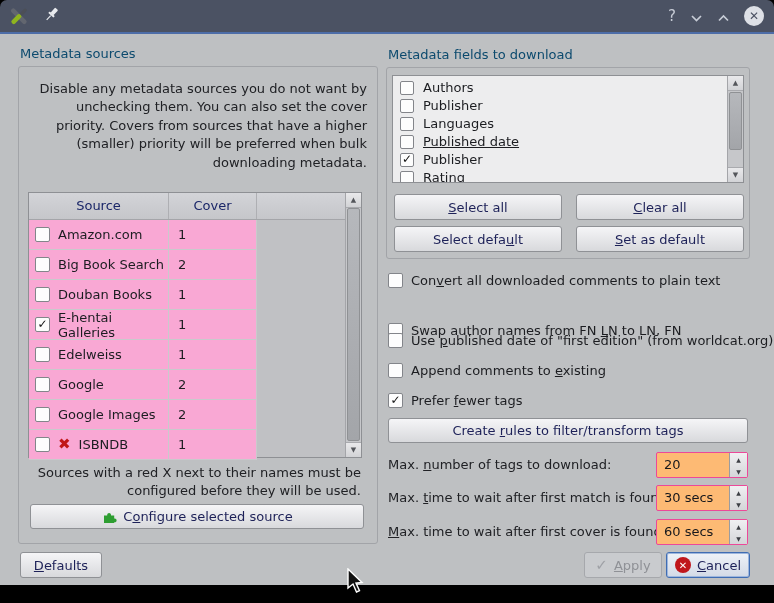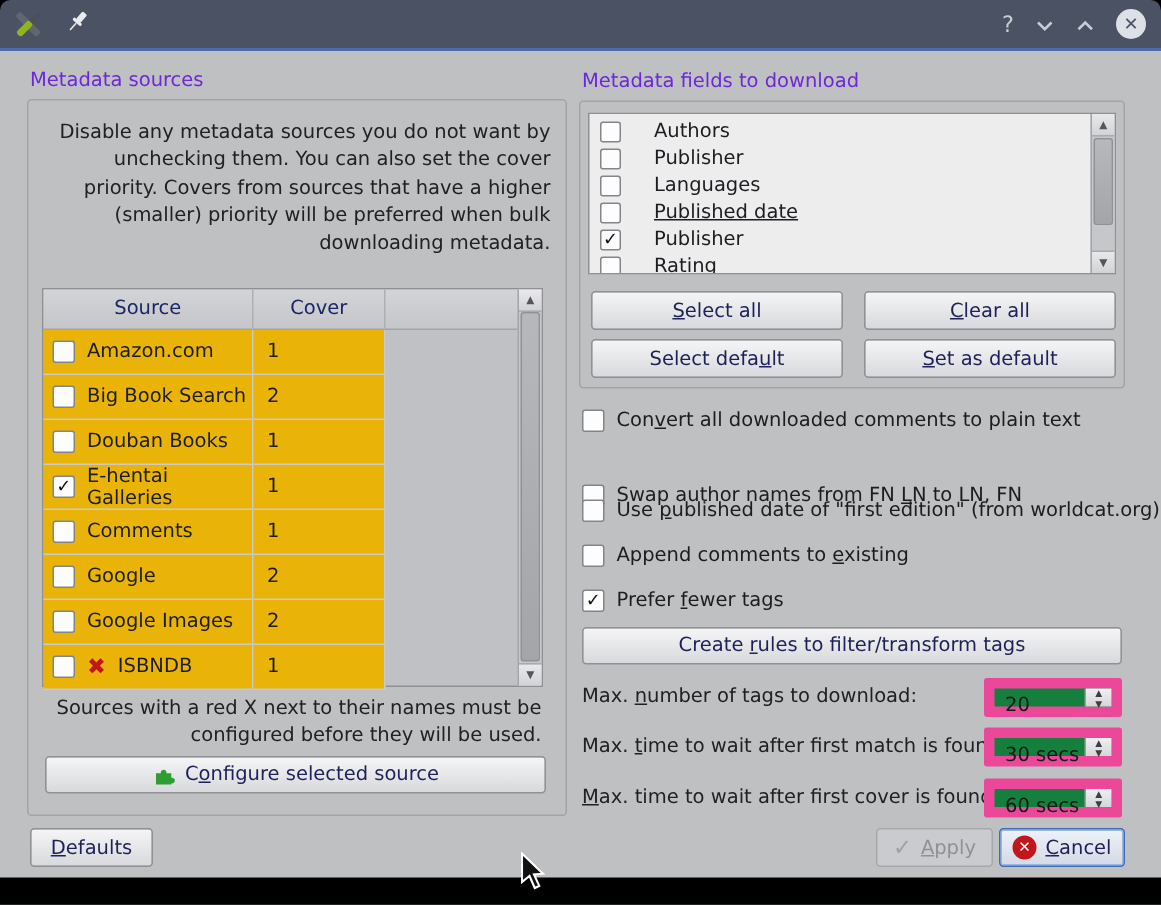--- a/index.html
+++ b/index.html
@@ -13,34 +13,34 @@
   .pin-icon{position:absolute;left:44px;top:7px;width:16px;height:18px;}
   .wtitle{position:absolute;left:0;top:0;width:774px;height:32px;line-height:32px;
     text-align:center;color:#dde1e8;font-size:14px;margin-top:48px;}
   .winbtns{position:absolute;right:10px;top:0;height:32px;display:flex;align-items:center;gap:14px;}
   .helpbtn{color:#c7ccd6;font-size:15px;line-height:1;}
   .chev{width:13px;height:10px;display:inline-block;}
   .closebtn{width:20px;height:20px;border-radius:50%;background:#dde0e6;display:flex;
     align-items:center;justify-content:center;color:#4b5263;font-size:12px;font-weight:bold;}
   
   .dbody{position:absolute;left:0;top:34px;width:774px;height:551px;background:#bec0c2;}
-  .grouplabel{position:absolute;color:#6d28d9;}
+  .grouplabel{position:absolute;color:#0c4a6e;}
   .groupframe{position:absolute;border:1px solid #a2a4a8;border-radius:3px;}
   .desc{position:absolute;line-height:1.42;color:#202125;text-align:right;}
   
   .srctable{position:absolute;left:28px;top:158px;width:334px;height:266px;
     border:1px solid #8e9094;background:#c0c1c4;box-sizing:border-box;}
   .thead{position:absolute;left:0;top:0;width:318px;height:26px;
     background:linear-gradient(#d3d4d8,#c5c6ca);border-bottom:1px solid #a4a5a9;display:flex;}
   .thcell{box-sizing:border-box;height:26px;line-height:25px;text-align:center;
     color:#1a2668;border-right:1px solid #aeafb3;}
   .th-name{width:140px;}.th-prio{width:88px;}
   .trows{position:absolute;left:0;top:27px;width:318px;height:237px;}
   .trow{position:absolute;left:0;width:318px;height:30px;}
-  .tcell{position:absolute;top:0;height:30px;box-sizing:border-box;background:#eab308;
+  .tcell{position:absolute;top:0;height:30px;box-sizing:border-box;background:#f9a8d4;
     border-bottom:1px solid #c9cacc;border-right:1px solid #c9cacc;display:flex;align-items:center;}
   .tc-name{left:0;width:140px;padding-left:6px;gap:8px;}
   .tc-prio{left:140px;width:88px;padding-left:9px;}
   .redx{color:#c01818;font-size:15px;font-weight:bold;line-height:1;}
   
   .cb{width:15px;height:15px;box-sizing:border-box;background:#fdfdfd;border:1px solid #83858a;
     border-radius:2px;display:inline-flex;align-items:center;justify-content:center;flex:none;}
   .cb .mark{visibility:hidden;font-size:12px;line-height:1;color:#111;font-weight:bold;margin-top:-1px;}
   .cb.checked .mark{visibility:visible;}
   
@@ -58,28 +58,28 @@
   .btn.disabled{background:#c9cbce;color:#8f9196;border-color:#a6a8ac;}
   .btn.focused{background:linear-gradient(#eef2f8,#d3dae6);border-color:#3f6db3;
     box-shadow:inset 0 0 0 1px #9db6dd;}
   .btnicon-check{color:#9fa1a6;font-size:15px;font-weight:bold;line-height:1;}
   .cancel-badge{width:16px;height:16px;border-radius:50%;background:#c0161c;color:#fff;
     font-size:10px;font-weight:bold;display:inline-flex;align-items:center;justify-content:center;flex:none;}
   
   .fieldlist{position:absolute;left:392px;top:41px;width:352px;height:108px;background:#ededee;
     border:1px solid #8e9094;box-sizing:border-box;overflow:hidden;}
   .frow{position:absolute;left:0;width:330px;height:19px;display:flex;align-items:center;
-    gap:22px;padding-left:7px;}
+    gap:9px;padding-left:7px;}
   .frow .cb{width:14px;height:14px;}
   
   .optrow{position:absolute;left:388px;display:flex;align-items:center;gap:8px;height:16px;}
   
   .spinlabel{position:absolute;left:388px;height:26px;line-height:26px;color:#202125;}
   .spinbox{position:absolute;left:656px;width:92px;height:26px;box-sizing:border-box;
-    border:7px solid #ec4899;border-radius:2px;background:#15803d;display:flex;}
+    border:1px solid #ec4899;border-radius:2px;background:#fdba74;display:flex;}
   .spinval{flex:1;line-height:24px;padding-left:7px;color:#17181c;}
   .spincol{width:17px;border-left:1px solid #9a9ca0;display:flex;flex-direction:column;
     background:linear-gradient(#f0f0f2,#d5d6d9);}
   .spincol span{flex:1;display:flex;align-items:center;justify-content:center;
     font-size:6px;color:#3c3e44;}
   u{text-decoration:underline;}
   
   .cursor{position:absolute;left:345px;top:568px;z-index:50;}
 </style>
 </head>
@@ -184,21 +184,21 @@
           <div class="tcell tc-prio">
               <span>1</span>
             </div>
         </div>
 
         <div class="trow" style="top:120px;">
           <div class="tcell tc-name">
             <span class="cb">
                 <span class="mark">✓</span>
               </span>
-            <span>Comments</span>
+            <span>Edelweiss</span>
           </div>
           <div class="tcell tc-prio">
               <span>1</span>
             </div>
         </div>
 
         <div class="trow" style="top:150px;">
           <div class="tcell tc-name">
             <span class="cb">
                 <span class="mark">✓</span>

